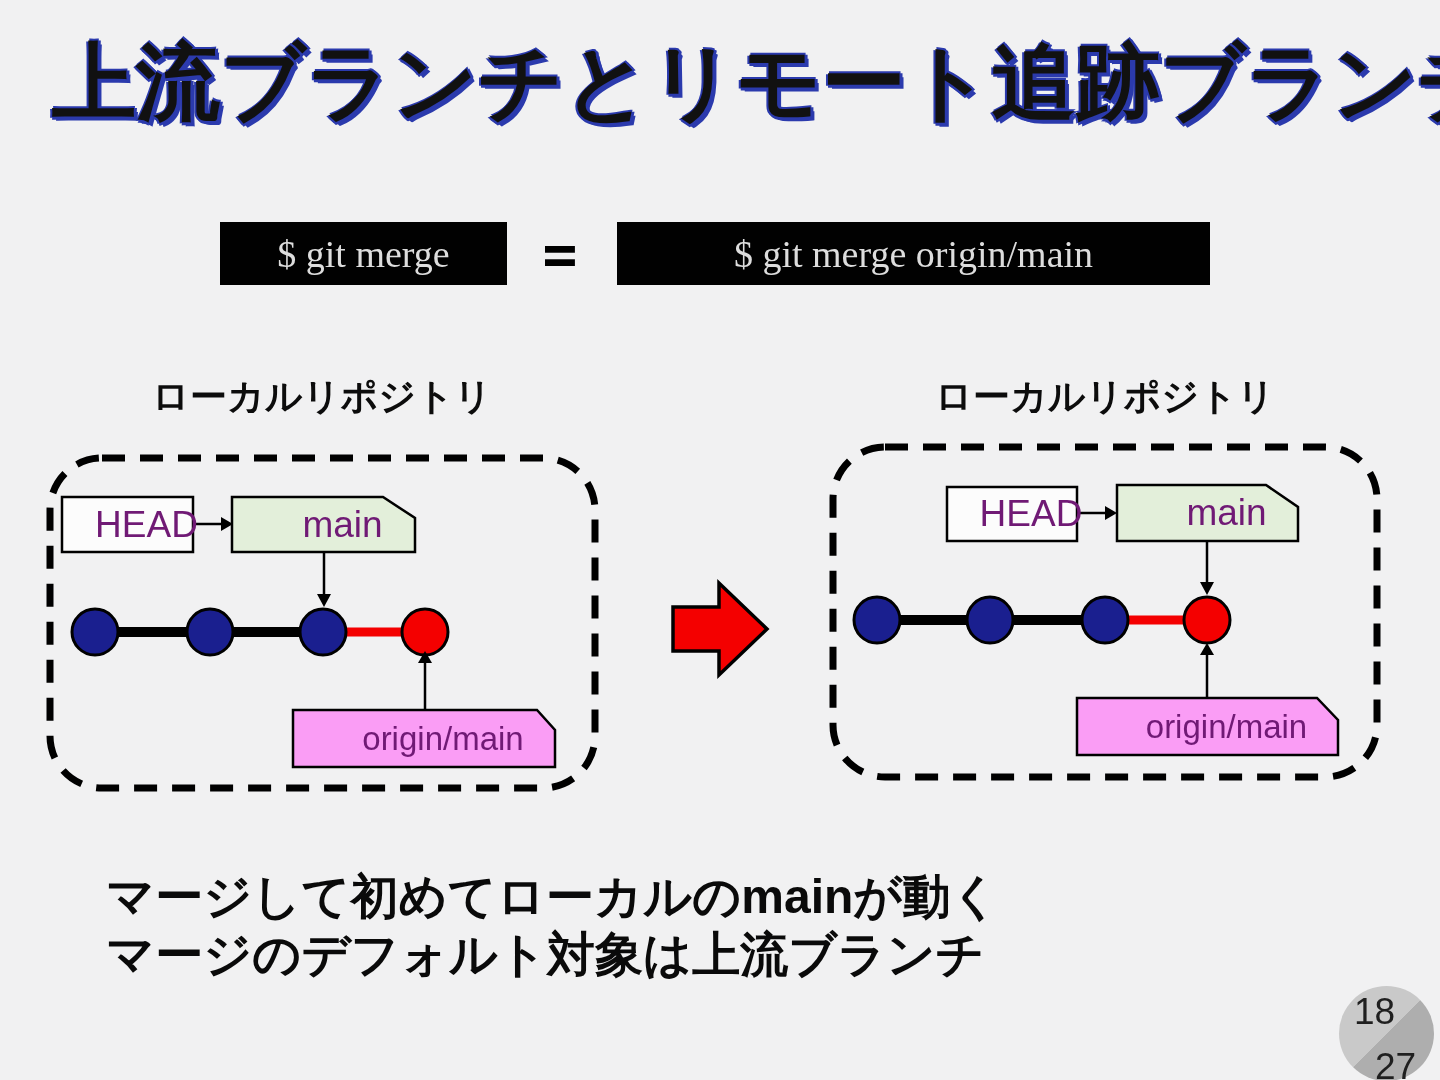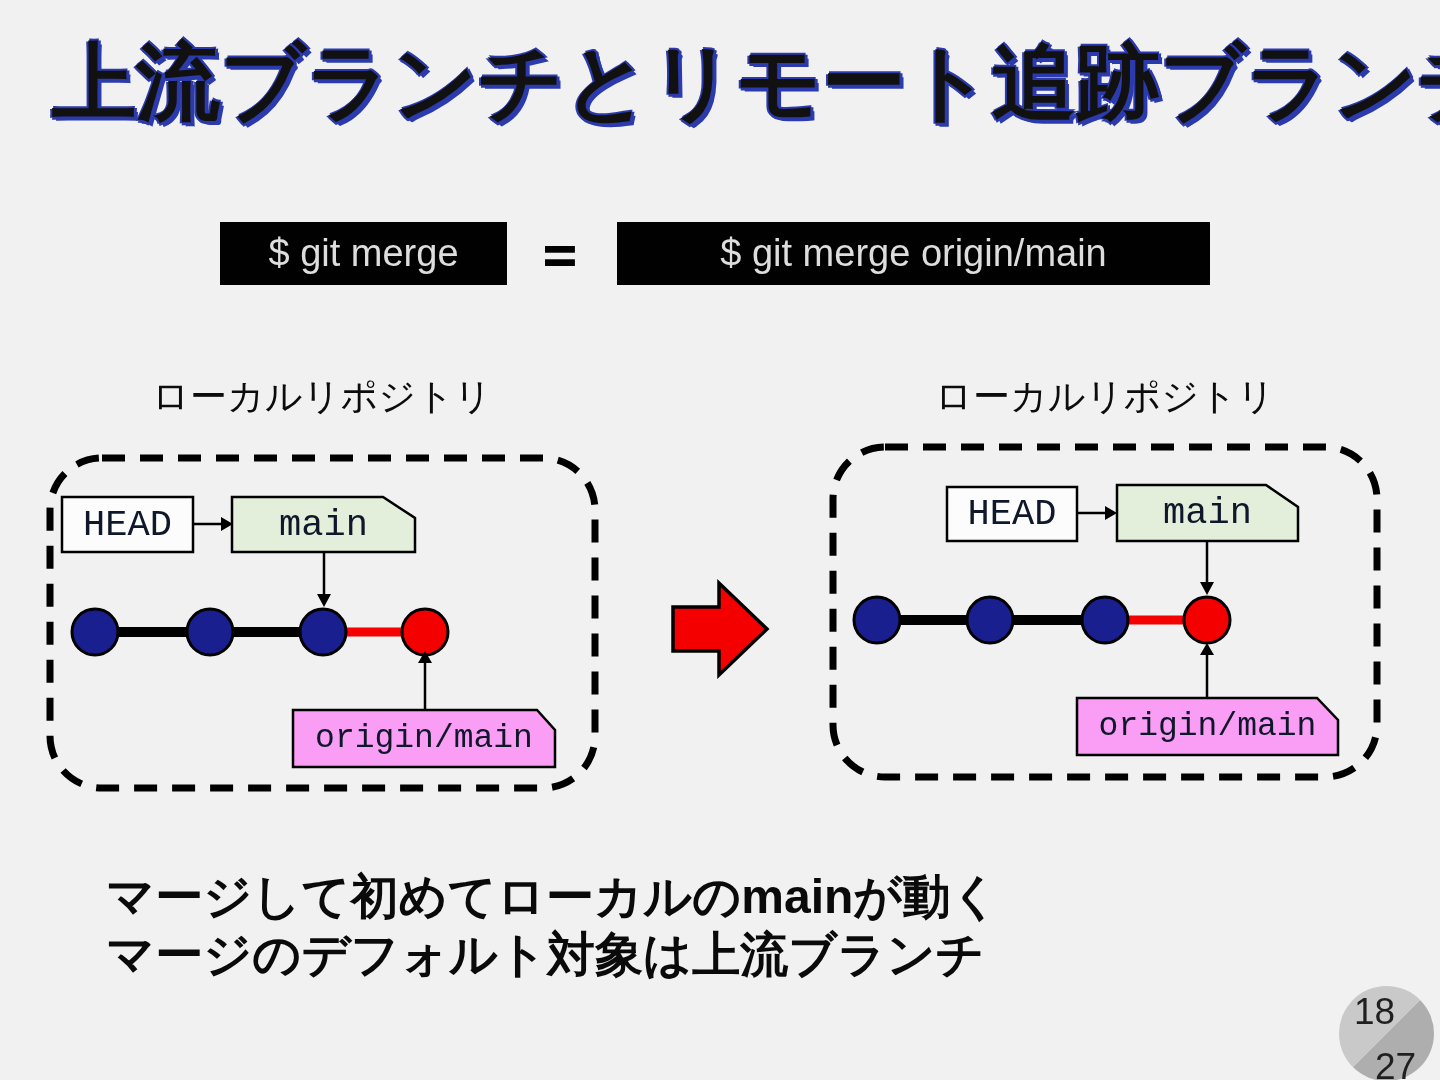--- a/index.html
+++ b/index.html
@@ -22,54 +22,54 @@
   .slide-title{
     left:52px; top:26px; width:1388px;
     font-size:84px; font-weight:bold; color:var(--title-text);
     letter-spacing:0px; white-space:nowrap;
     text-shadow:4px 4px 0 var(--title-shadow), 3px 0 0 var(--title-shadow),
                 0 3px 0 var(--title-shadow), -2px 1px 0 var(--title-shadow),
                 1px -2px 0 var(--title-shadow);
   }
   .terminal{
     background:var(--terminal-bg); color:var(--terminal-text);
-    font-family:Liberation Sans, sans-serif;
+    font-family:Liberation Serif, serif;
     font-size:38px; display:flex; align-items:center; justify-content:center;
     white-space:nowrap;
   }
   .terminal-left{left:220px; top:222px; width:287px; height:63px;}
   .terminal-right{left:617px; top:222px; width:593px; height:63px;text-align:center;}
   .equals{
     left:528px; top:222px; width:64px; height:63px;
     display:flex; align-items:center; justify-content:center;
     font-size:58px; font-weight:bold; color:#000;
     font-family:"DejaVu Sans Mono","Liberation Mono",monospace;
   }
   .repo-label{
     top:372px; width:440px; text-align:center;
-    font-size:37px; font-weight:normal; color:#0c0c0c; white-space:nowrap;
+    font-size:37px; font-weight:bold; color:#0c0c0c; white-space:nowrap;
   }
   .repo-label-left{left:102px;}
   .repo-label-right{left:885px;}
   svg.diagram-layer{left:0; top:0;}
   .dashedbox{fill:none; stroke:#000; stroke-width:7; stroke-dasharray:23 15;}
   .headbox{fill:var(--head-box-white); stroke:#000; stroke-width:2.5;}
   .greenbox{fill:var(--branch-box-green); stroke:#000; stroke-width:2.5;}
   .pinkbox{fill:var(--remote-box-pink); stroke:#000; stroke-width:2.5;}
   .thin{stroke:#000; stroke-width:2.5;}
   .arrowhead{fill:#000; stroke:none;}
   .blackline{stroke:#000; stroke-width:10;}
   .redline{stroke:var(--commit-red); stroke-width:9;}
   .commit-navy{fill:var(--commit-navy); stroke:#000; stroke-width:3;}
   .commit-red{fill:var(--commit-red); stroke:#000; stroke-width:3;}
   .bigarrow{fill:var(--commit-red); stroke:#000; stroke-width:3.5;}
   .node-label{
     display:flex; align-items:center; justify-content:center;
-    font-family:Liberation Mono, monospace;
-    color:#0f172a; white-space:nowrap;
+    font-family:Liberation Sans, sans-serif;
+    color:#701a75; white-space:nowrap;margin-left:19px;
   }
   .head-left{left:62px; top:497px; width:131px; height:55px; font-size:37px;}
   .main-left{left:232px; top:497px; width:183px; height:55px; font-size:37px;}
   .origin-left{left:293px; top:710px; width:262px; height:57px; font-size:33px;}
   .head-right{left:947px; top:487px; width:130px; height:54px; font-size:37px;}
   .main-right{left:1117px; top:485px; width:181px; height:56px; font-size:37px;}
   .origin-right{left:1077px; top:698px; width:261px; height:57px; font-size:33px;}
   .notes{left:106px; top:868px; font-size:48px; font-weight:bold; color:#0a0a0a;
          line-height:58px; white-space:nowrap;}
   .page-badge{

